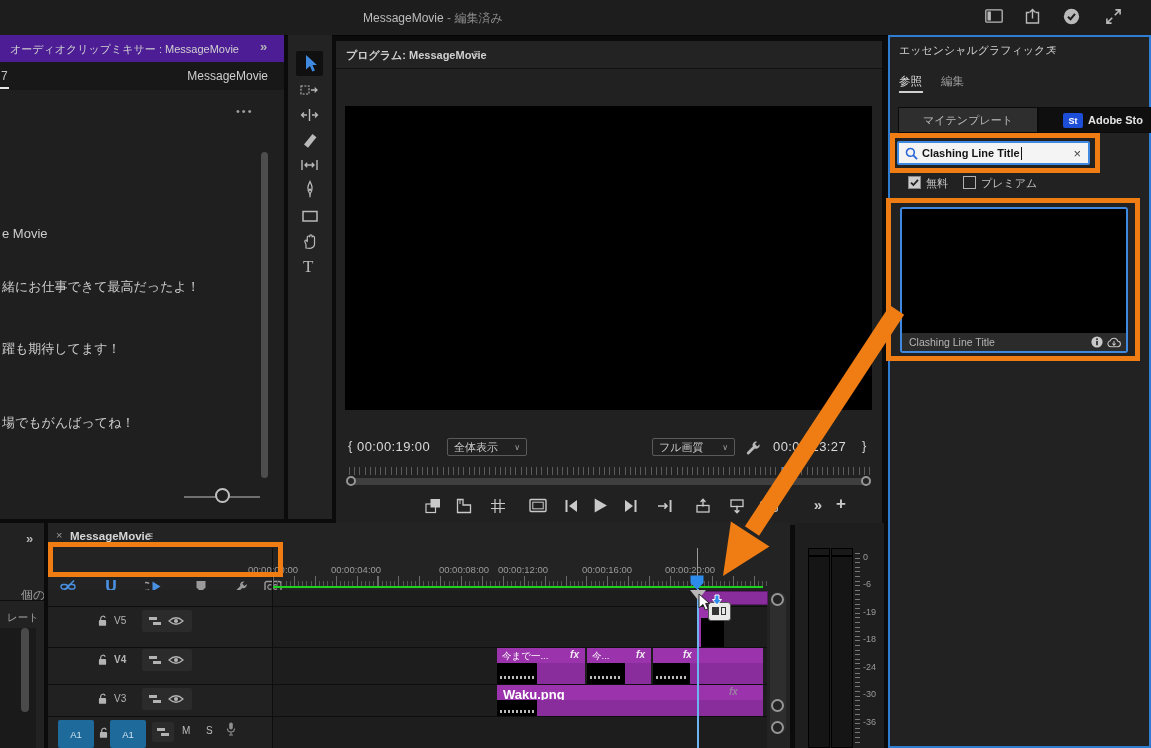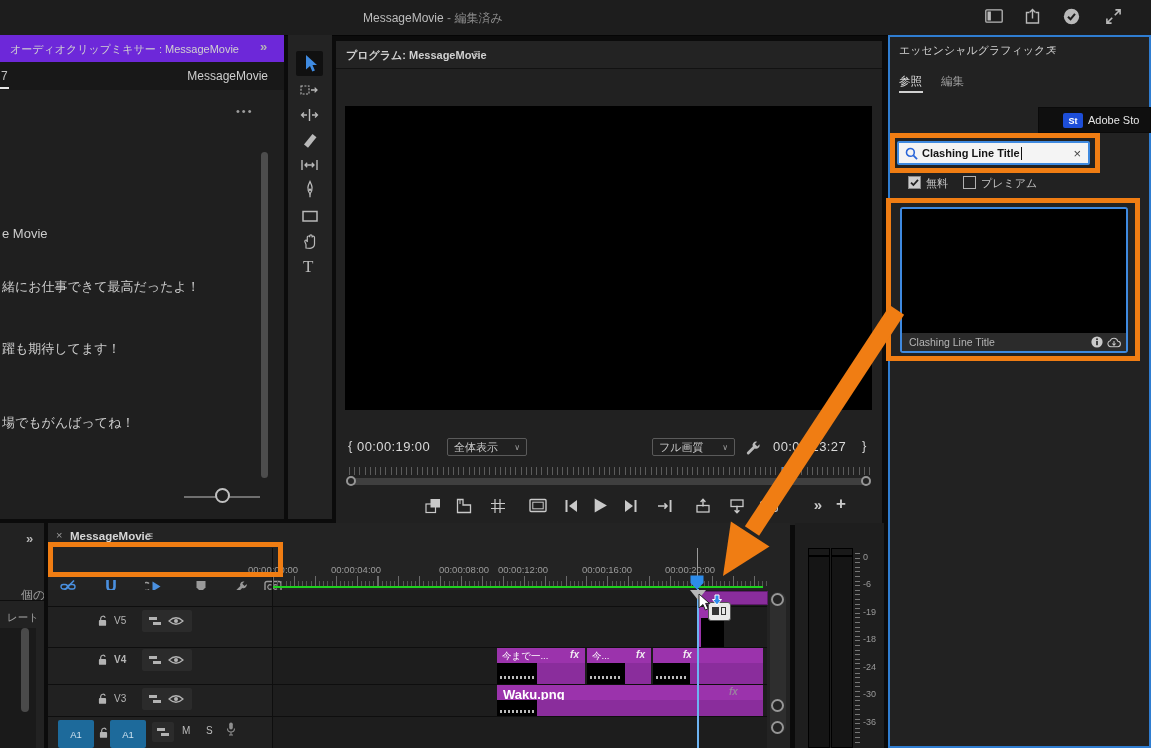--- a/index.html
+++ b/index.html
@@ -94,21 +94,21 @@
         </svg>
     </span>
     <span class="a tico" style="left:1105px;top:8px;">
       <svg width="17" height="17" viewBox="0 0 16 16">
           <path d="M9.8 1.8 h4.4 v4.4 M14.2 1.8 L9.2 6.8 M6.2 14.2 H1.8 V9.8 M1.8 14.2 L6.8 9.2" fill="none" stroke="currentColor" stroke-width="1.5"></path>
         </svg>
     </span>
   </div>
 
   <div class="a" style="left:0;top:35px;width:284px;height:484px;background:#1f1f1f;">
-    <div class="a" style="left:0;top:0;width:284px;height:27px;background:#6d28d9;border-bottom:1px solid #121212;">
+    <div class="a" style="left:0;top:0;width:284px;height:27px;background:#4c1d95;border-bottom:1px solid #121212;">
       <span class="a hdrtxt" style="left:10px;top:7px;color:#d0d0d0;">オーディオクリップミキサー : MessageMovie</span>
       <span class="a" style="left:260px;top:4px;font-size:13px;color:#b5b5b5;font-weight:bold;">»</span>
     </div>
     <div class="a" style="left:0;top:27px;width:284px;height:28px;background:#181818;">
       <span class="a" style="left:1px;top:7px;font-size:12px;color:#c2c2c2;">7</span>
       <span class="a" style="left:120px;top:7px;width:148px;text-align:right;font-size:12px;color:#cfcfcf;">MessageMovie</span>
       <div class="a" style="left:0;top:25px;width:9px;height:2px;background:#e6e6e6;"></div>
     </div>
     <span class="a" style="left:236px;top:70px;font-size:11px;letter-spacing:2px;color:#9d9d9d;">•••</span>
 
@@ -271,23 +271,26 @@
     <span class="a tpico" style="left:505px;top:453px;font-size:17px;color:#c9c9c9;font-weight:bold;">+</span>
   </div>
 
   <div class="a" style="left:888px;top:35px;width:263px;height:713px;background:#222222;border:2px solid #2f7dd1;box-sizing:border-box;"></div>
   <span class="a hdrtxt" style="left:899px;top:43px;color:#d2d2d2;">エッセンシャルグラフィックス</span>
   <span class="a" style="left:1049px;top:42px;font-size:12px;color:#9d9d9d;">≡</span>
   <span class="a" style="left:899px;top:74px;font-size:11.5px;color:#dcdcdc;">参照</span>
   <div class="a" style="left:899px;top:91px;width:24px;height:2px;background:#d0d0d0;"></div>
   <span class="a" style="left:941px;top:74px;font-size:11.5px;color:#9a9a9a;">編集</span>
 
+  <div class="a" style="left:898px;top:107px;width:140px;height:26px;background:#2e2e2e;border:1px solid #0a0a0a;box-sizing:border-box;display:flex;align-items:center;justify-content:center;">
+    <span style="font-size:11px;color:#bdbdbd;">マイテンプレート</span>
+  </div>
   <div class="a" style="left:1038px;top:107px;width:113px;height:26px;background:#0f0f0f;border:1px solid #0a0a0a;box-sizing:border-box;overflow:hidden;display:flex;align-items:center;">
     <span class="a" style="left:24px;top:5px;width:20px;height:15px;background:#1d4ed8;border-radius:2px;color:#fff;font-size:9px;font-weight:bold;display:flex;align-items:center;justify-content:center;">St</span>
-    <span style="margin-left:49px;font-size:11px;font-weight:normal;color:#e5e5e5;white-space:nowrap;">Adobe Sto</span>
+    <span style="margin-left:49px;font-size:11px;font-weight:bold;color:#e5e5e5;white-space:nowrap;">Adobe Sto</span>
   </div>
 
   <div class="a" style="left:897px;top:141px;width:193px;height:24px;background:#f4f4f4;border:2px solid #3f8ae0;border-radius:2px;box-sizing:border-box;display:flex;align-items:center;">
     <span style="color:#2a66d9;margin:0 4px 0 6px;">
       <svg width="13" height="13" viewBox="0 0 14 14">
           <use href="#sy-mag"></use>
         </svg>
     </span>
     <span style="font-size:11px;font-weight:bold;color:#141414;white-space:nowrap;">Clashing Line Title</span>
     <span style="display:inline-block;width:1px;height:13px;background:#111;margin-left:1px;"></span>

